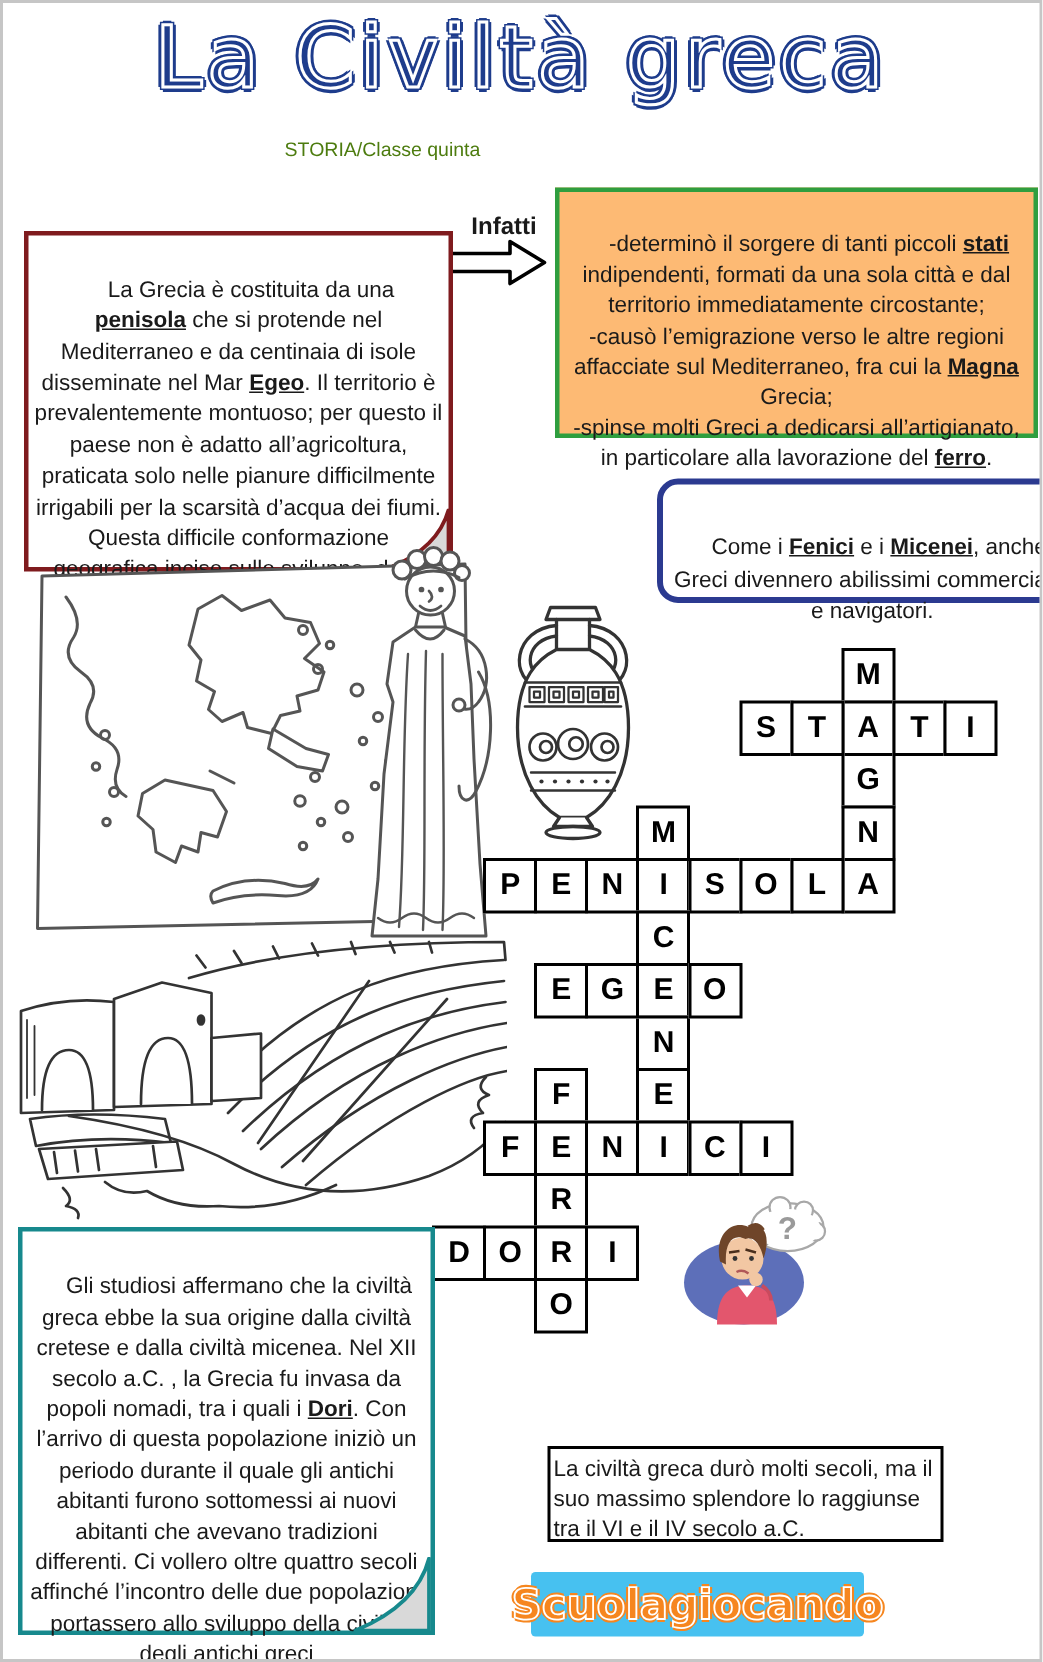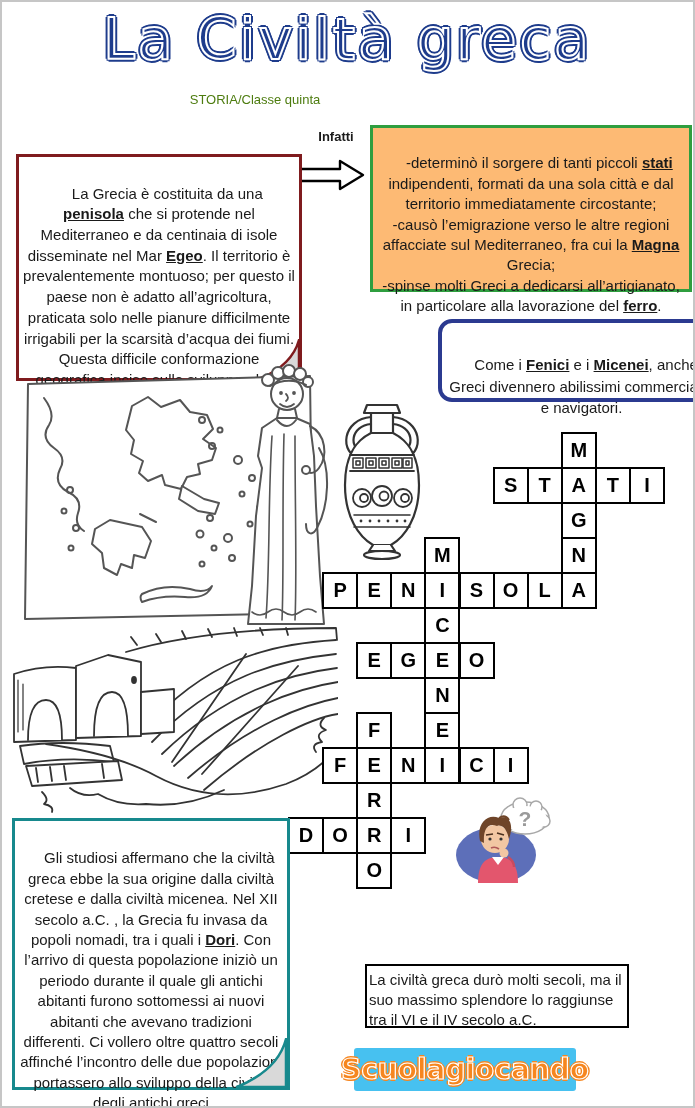--- a/index.html
+++ b/index.html
@@ -30,21 +30,21 @@
   .traders-box{left:396px;top:317px;width:287px;height:83px;border:4px solid #2b3a90;
     border-radius:14px;box-sizing:border-box;padding:9px 6px 0 6px;background:#fff;line-height:1.45;margin-left:40px;}
   .origins-box{left:10px;top:816px;width:278px;height:272px;border:3px solid #17898d;
     box-sizing:border-box;padding:7px 4px 0 4px;background:#fff;line-height:1.36;}
   .instruction-box{left:445px;top:880px;width:123px;height:76px;border:2px solid #000;
     box-sizing:border-box;padding:6px 2px 0 2px;background:#fff;font-size:13px;font-weight:bold;
     text-align:center;line-height:1.35;}
   .splendor-box{left:363px;top:962px;width:264px;height:64px;border:2px solid #000;
     box-sizing:border-box;padding:4px 2px 0 2px;background:#fff;font-size:15px;
     line-height:1.32;}
-  .infatti-label{left:306px;top:127px;width:56px;text-align:center;font-size:13px;font-weight:bold;}
+  .infatti-label{left:306px;top:141px;width:56px;text-align:center;font-size:16px;font-weight:bold;}
   
   #crossword{left:286px;top:430px;width:377px;height:457px;}
   .cw-cell{
     position:absolute;width:36px;height:37px;box-sizing:border-box;border:2px solid #000;
     background:#fff;display:flex;align-items:center;justify-content:center;
     font-size:20px;font-weight:bold;color:#000;font-family:"Liberation Sans",sans-serif;
   }
   
   .logo{left:352px;top:1046px;width:222px;height:43px;background:#47c1f0;border-radius:3px;
     display:flex;align-items:center;justify-content:center;}

